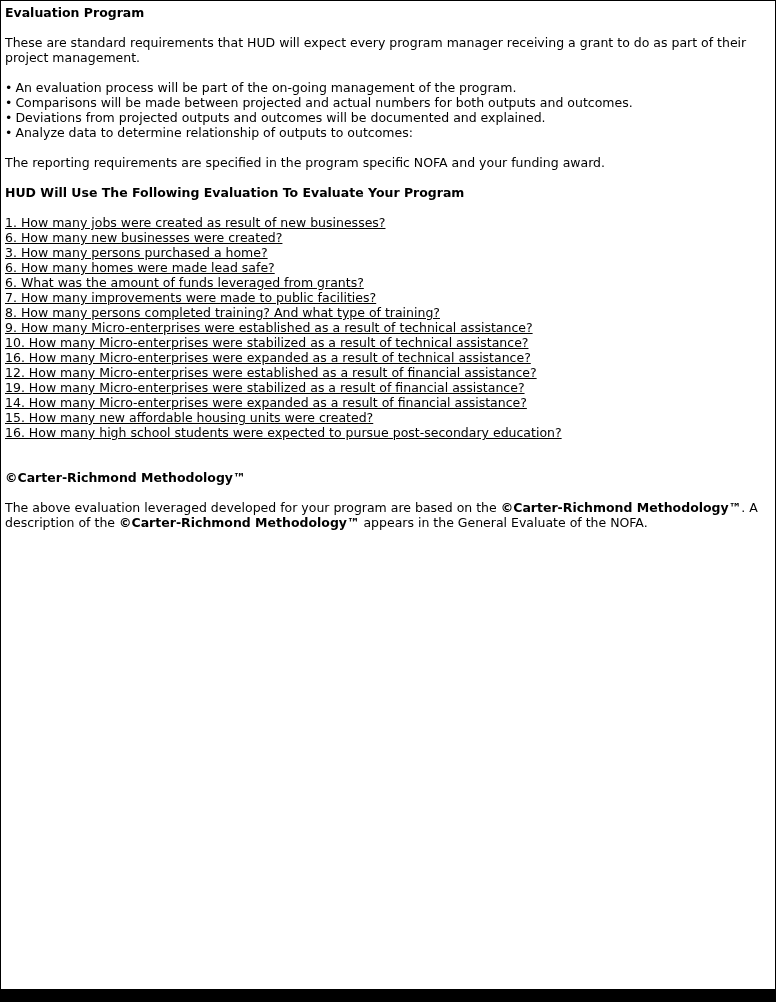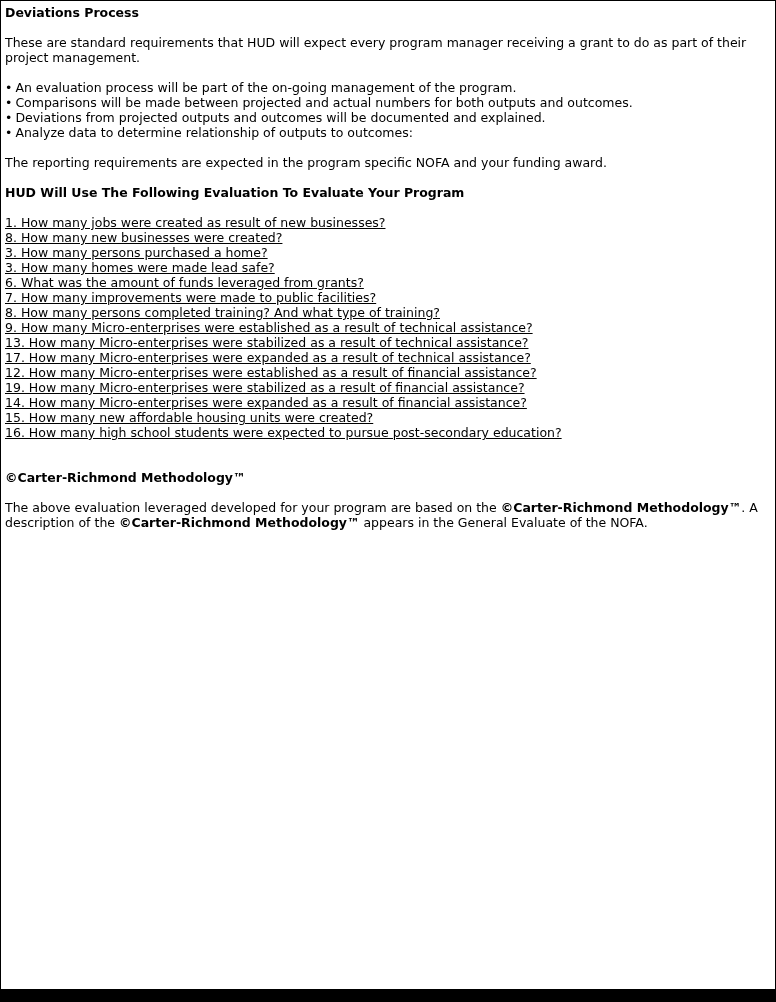--- a/index.html
+++ b/index.html
@@ -37,21 +37,21 @@
     height: 12px;
     background: #000000;
   }
 </style>
 </head>
 <body>
 
 <div class="page">
   <div class="content">
 
-    <div class="b block">Deviations Process</div>
+    <div class="b block">Evaluation Program</div>
 
     <div class="block">
       <span>These are standard requirements that HUD will expect every program manager receiving a grant to do as part of their project management.</span>
     </div>
 
     <div class="block">
       <div class="bullet-line">
         <span class="bullet-glyph">•</span>
         <span>An evaluation process will be part of the on-going management of the program.</span>
       </div>
@@ -62,35 +62,35 @@
       <div class="bullet-line">
         <span class="bullet-glyph">•</span>
         <span>Deviations from projected outputs and outcomes will be documented and explained.</span>
       </div>
       <div class="bullet-line">
         <span class="bullet-glyph">•</span>
         <span>Analyze data to determine relationship of outputs to outcomes:</span>
       </div>
     </div>
 
-    <div class="block">The reporting requirements are expected in the program specific NOFA and your funding award.</div>
+    <div class="block">The reporting requirements are specified in the program specific NOFA and your funding award.</div>
 
     <div class="b block">HUD Will Use The Following Evaluation To Evaluate Your Program</div>
 
     <div class="block-lg">
       <div class="line">1. How many jobs were created as result of new businesses?</div>
-      <div class="line">8. How many new businesses were created?</div>
+      <div class="line">6. How many new businesses were created?</div>
       <div class="line">3. How many persons purchased a home?</div>
-      <div class="line">3. How many homes were made lead safe?</div>
+      <div class="line">6. How many homes were made lead safe?</div>
       <div class="line">6. What was the amount of funds leveraged from grants?</div>
       <div class="line">7. How many improvements were made to public facilities?</div>
       <div class="line">8. How many persons completed training? And what type of training?</div>
       <div class="line">9. How many Micro-enterprises were established as a result of technical assistance?</div>
-      <div class="line">13. How many Micro-enterprises were stabilized as a result of technical assistance?</div>
-      <div class="line">17. How many Micro-enterprises were expanded as a result of technical assistance?</div>
+      <div class="line">10. How many Micro-enterprises were stabilized as a result of technical assistance?</div>
+      <div class="line">16. How many Micro-enterprises were expanded as a result of technical assistance?</div>
       <div class="line">12. How many Micro-enterprises were established as a result of financial assistance?</div>
       <div class="line">19. How many Micro-enterprises were stabilized as a result of financial assistance?</div>
       <div class="line">14. How many Micro-enterprises were expanded as a result of financial assistance?</div>
       <div class="line">15. How many new affordable housing units were created?</div>
       <div class="line">16. How many high school students were expected to pursue post-secondary education?</div>
     </div>
 
     <div class="b block">©Carter-Richmond Methodology™</div>
 
     <div class="block"><span>The above evaluation leveraged developed for your program are based on the </span><span class="b">©Carter-Richmond Methodology™</span><span>.  A description of the </span><span class="b">©Carter-Richmond Methodology™</span><span> appears in the General Evaluate of the NOFA.</span></div>

